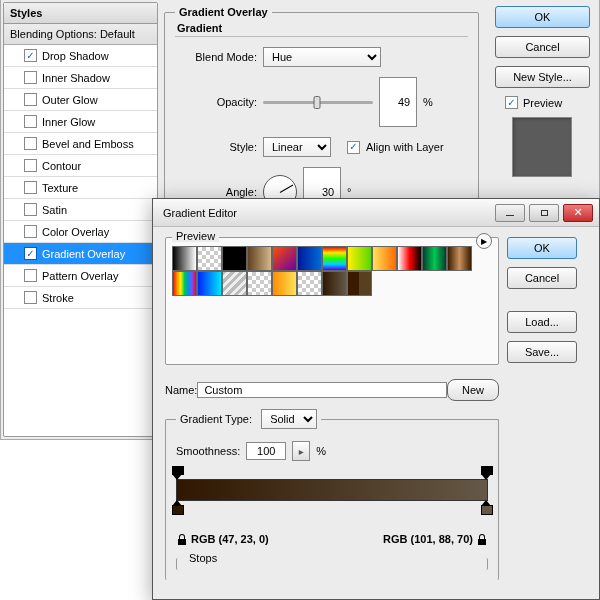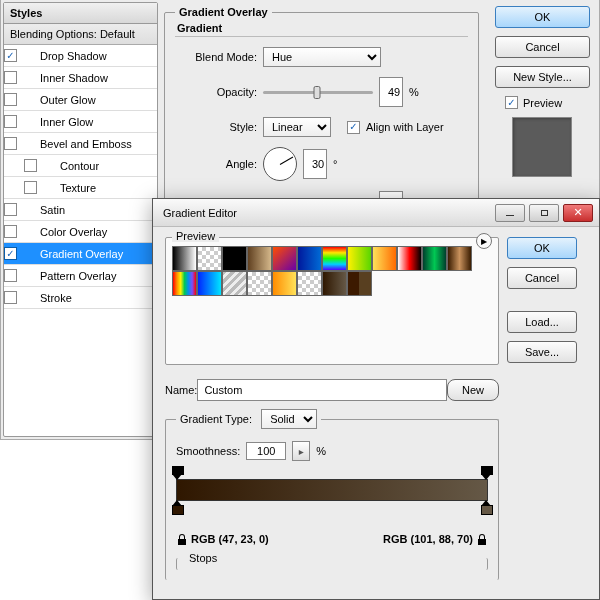--- a/index.html
+++ b/index.html
@@ -5,36 +5,36 @@
   * { box-sizing: border-box; margin: 0; padding: 0; font-family: Tahoma, Arial, sans-serif; font-size: 11px; }
   body { background: #fff; width: 600px; height: 600px; overflow: hidden; position: relative; }
 
   
   .ls-dialog { position: absolute; left: 0; top: 0; width: 600px; height: 440px; background: #ececec; border: 1px solid #aaa; border-top: 0; }
   .ls-inner { display: flex; height: 100%; }
 
   .styles-panel { width: 155px; background: #fff; border: 1px solid #999; border-radius: 2px; margin: 2px 0 2px 2px; }
   .styles-header { background: linear-gradient(#f0f0f0,#d8d8d8); border-bottom: 1px solid #999; padding: 4px 6px; font-weight: bold; }
   .styles-sub { background: linear-gradient(#ececec,#dedede); border-bottom: 1px solid #aaa; padding: 4px 6px; }
-  .style-item { display:flex; align-items:center; padding: 4px 0; border-bottom: 1px solid #ddd; gap:23px; }
+  .style-item { display:flex; align-items:center; padding: 4px 20px; border-bottom: 1px solid #ddd; gap:5px; }
   .style-item.indent { padding-left: 20px; }
   .style-item.sel { background: #1e90ff; color: #fff; }
   .chk { width:13px; height:13px; border:1px solid #888; background:#fff; display:inline-flex; align-items:center; justify-content:center; }
   .chk.on::after { content:"✓"; color:#1e66b8; font-size:10px; line-height:1; }
   .style-item.sel .chk { border-color:#0a5daa; }
 
   .center-panel { flex: 1; padding: 2px 6px; }
   fieldset { border: 1px solid #999; border-radius: 2px; padding: 0 10px 14px 10px; margin-top: 4px; }
   legend { font-weight: bold; padding: 0 4px; }
   .row { display:flex; align-items:center; margin-top:10px; gap:6px; }
   .rowlabel { width: 82px; text-align:right; }
   select,.textbox { border:1px solid #888; background: linear-gradient(#fff,#eee); padding:2px 4px; height:20px; }
   .slider { flex:1; height:3px; background:#aaa; position:relative; border-radius:2px; }
   .thumb { position:absolute; top:-5px; width:7px; height:13px; background:#ddd; border:1px solid #666; border-radius:2px; transform:translateX(-50%); }
-  .numbox { width:24px; border:1px solid #888; background:#fff; text-align:left; padding:8px; }
+  .numbox { width:24px; border:1px solid #888; background:#fff; text-align:left; padding:18px; }
   .anglewidget { width:34px; height:34px; border:1px solid #555; border-radius:50%; background:#fff; position:relative; }
   .anglewidget::after{ content:""; position:absolute; width:15px; height:1px; background:#000; top:50%; left:50%; transform-origin:left; transform: rotate(-30deg);}
   .gradswatch { width:95px; height:18px; border:1px solid #555; background: linear-gradient(90deg,#2f1700,#655846); }
   .dropbtn { width:14px; height:18px; border:1px solid #555; border-left:0; background:linear-gradient(#fff,#ccc); display:flex; align-items:center; justify-content:center;}
   .dropbtn::after{content:"▼"; font-size:7px;}
 
   .right-panel { width: 114px; padding: 6px 10px; }
   .btn { display:block; width:95px; height:22px; margin-bottom:8px; border:1px solid #666; border-radius:3px; background: linear-gradient(#fdfdfd,#e2e2e2); text-align:center; line-height:20px; }
   .btn.primary { background: linear-gradient(#e4f2fd,#a8d6fb); border-color:#3a7fc0; }
   .preview-swatch { width:60px; height:60px; border:1px solid #888; background:#5b5b5b; box-shadow:inset 1px 1px 3px rgba(0,0,0,.3); margin:8px auto; }
@@ -52,21 +52,21 @@
   .ge-side .btn { width:70px; }
 
   .presets-box { border:1px solid #999; border-radius:2px; padding:6px; height:128px; position:relative; background:#fafafa; }
   .presets-legend { position:absolute; top:-8px; left:6px; background:#ececec; padding:0 4px; }
   .play-icon { position:absolute; top:-5px; right:6px; width:16px; height:16px; border:1px solid #777; border-radius:50%; display:flex; align-items:center; justify-content:center; background:#fafafa; }
   .play-icon::after{content:"▶"; font-size:8px;}
   .preset-grid { display:flex; flex-wrap:wrap; gap:0; margin-top:2px; }
   .preset { width:25px; height:25px; border:1px solid #666; }
 
   .name-row { display:flex; align-items:center; margin:14px 0 8px 0; }
-  .name-input { flex:1; height:22px; border:1px solid #888; background:#fff; padding:2px 6px; }
+  .name-input { flex:1; height:16px; border:1px solid #888; background:#fff; padding:2px 6px; }
   .new-btn { width:52px; height:22px; border:1px solid #666; border-radius:8px; background:linear-gradient(#fdfdfd,#e2e2e2); text-align:center; line-height:20px; }
 
   .gtype-box { border:1px solid #999; border-top-left-radius:2px; border-top-right-radius:2px; margin-top:4px; padding:10px; position:relative;}
   .gtype-box legend { font-weight:normal; padding:0 4px;}
   .arrowbox{ width:18px; height:20px; border:1px solid #888; background:linear-gradient(#fff,#dedede); display:flex; align-items:center; justify-content:center;}
   .arrowbox::after{content:"▸"; font-size:10px; color:#555;}
   .smoothbox { width:40px; border:1px solid #888; background:#fff; text-align:center; padding:2px 0; }
 
   .grad-bar-wrap { margin-top:18px; position:relative; height:46px; }
   .grad-bar { height:22px; border:1px solid #333; background:linear-gradient(90deg,#2f1700,#655846); }

